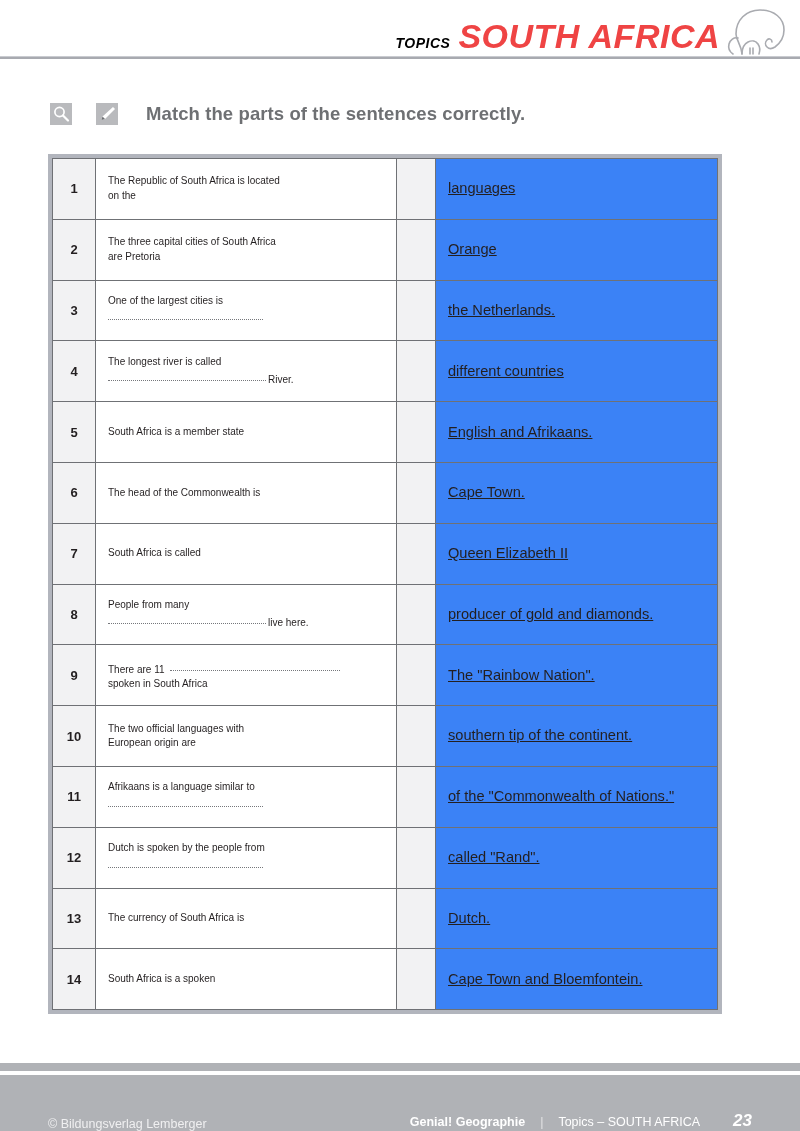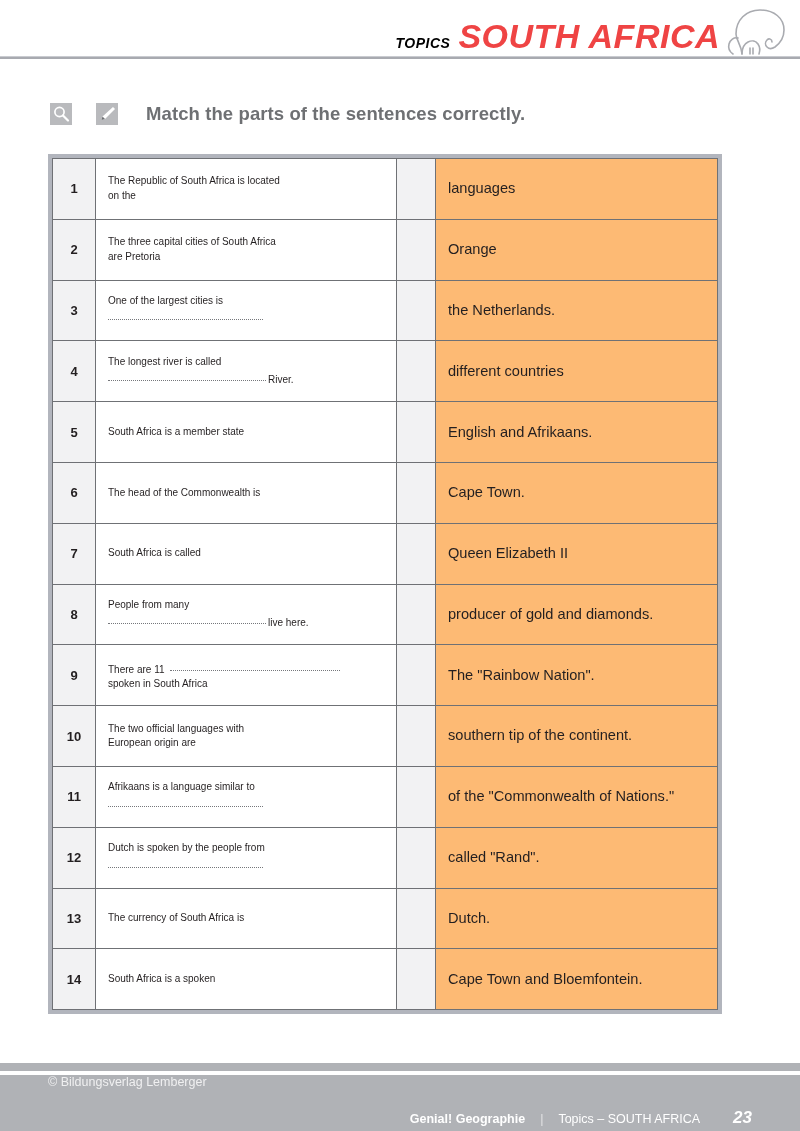--- a/index.html
+++ b/index.html
@@ -115,24 +115,25 @@
     background: #ffffff;
     padding: 6px 0 6px 12px !important;
     font-size: 10px;
     line-height: 1.45;
   }
   .col-answer {
     width: 38px;
     background: #f2f2f3;
   }
   .col-right {
-    background: #fdba74;
+    background: #3b82f6;
     padding: 6px 0 6px 12px !important;
     font-size: 14.6px;
     line-height: 1.45;
+    text-decoration: underline;
   }
   .cell-line {
     white-space: pre-wrap;
   }
   .dots {
     display: inline-block;
     border-bottom: 1.5px dotted #75777b;
     vertical-align: 2px;
     height: 11px;
   }
@@ -148,21 +149,21 @@
   }
   .footer-bar {
     position: absolute;
     left: 0;
     top: 1075px;
     width: 800px;
     height: 56px;
     background: #b0b2b6;
     box-sizing: border-box;
     display: flex;
-    align-items: flex-start;
+    align-items: flex-end;
     color: #ffffff;
   }
   .footer-left {
     font-size: 12.5px;
     margin-left: 48px;
     color: #f0f0f1;
   }
   .footer-right {
     margin-left: auto;
     margin-right: 48px;

